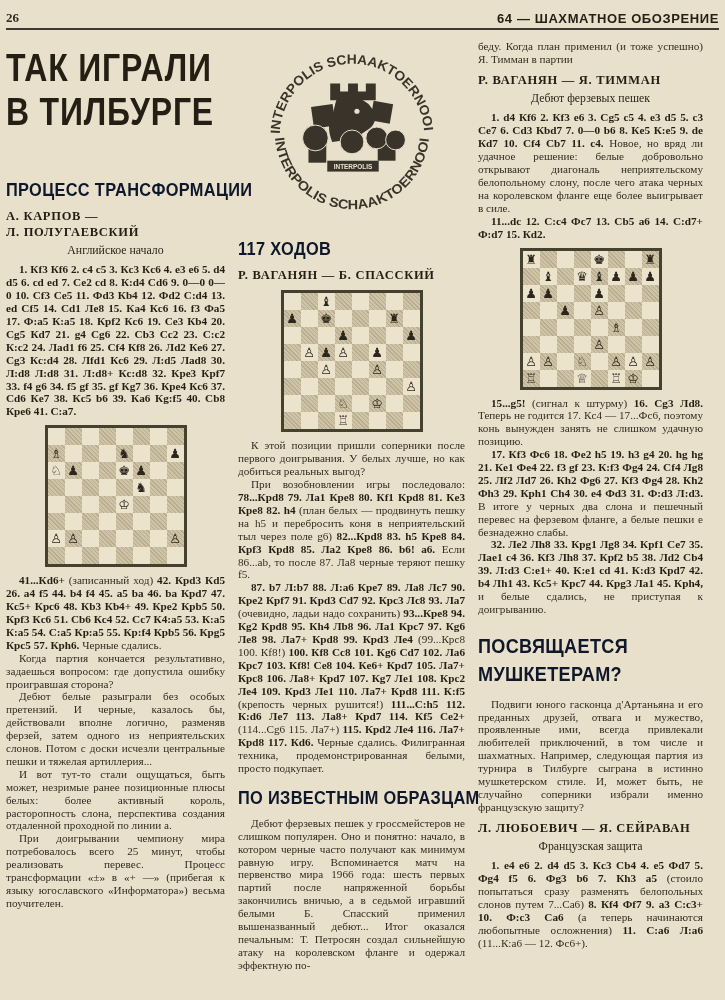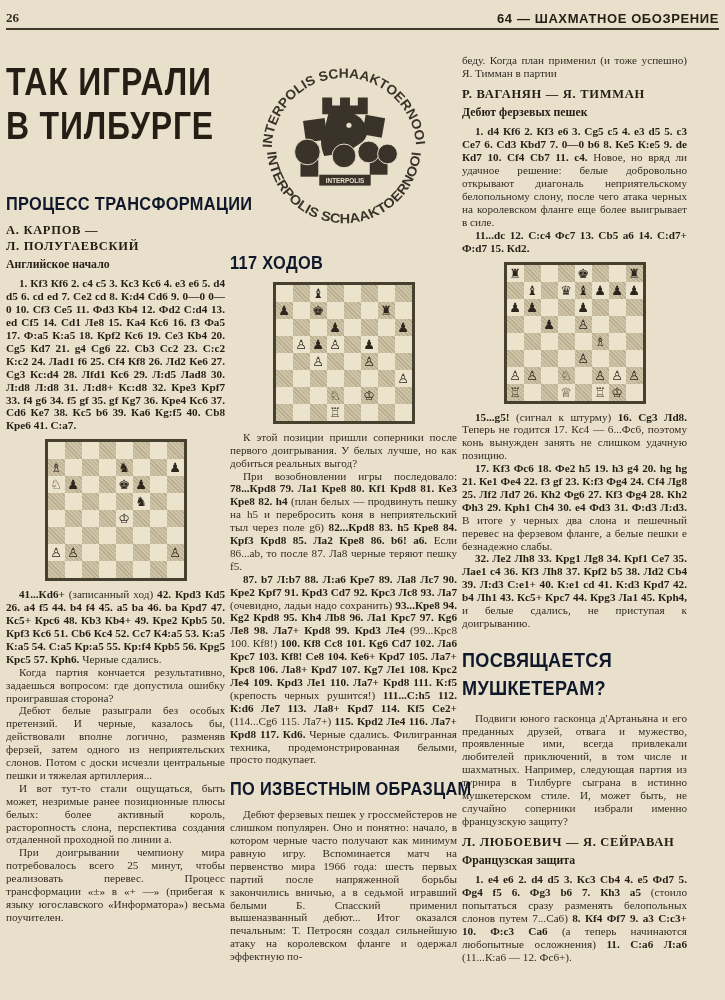--- a/index.html
+++ b/index.html
@@ -3,33 +3,33 @@
 <meta charset="utf-8">
 <style>
   html,body{margin:0;padding:0;}
   body{width:725px;height:1000px;overflow:hidden;background:#e9e0cb;
        font-family:"Liberation Serif",serif;color:#332c23;}
   .page{box-sizing:border-box;width:725px;height:1000px;padding:10px 6px 0;}
   .hdr{display:flex;justify-content:space-between;align-items:flex-end;}
   .pn{font-size:13px;font-weight:bold;}
   .mag{font-family:"Liberation Sans",sans-serif;font-weight:bold;font-size:13px;letter-spacing:.6px;color:#241e15;}
   .hrule{height:2px;background:#3f382c;margin-top:2px;}
-  .cols{display:flex;gap:5px;margin-top:24px;}
+  .cols{display:flex;gap:13px;margin-top:10px;}
   .col{min-width:0;}
   .c1{width:219px;}.c2{width:227px;}.c3{width:225px;}
   .art-title{margin:6px 0 46px;font-family:"Liberation Sans",sans-serif;font-weight:bold;
              font-size:39px;line-height:1.12;color:#241e15;white-space:nowrap;}
   .cond{display:inline-block;transform:scaleX(.82);transform-origin:0 50%;letter-spacing:1px;}
   .sec-head{margin:12px 0 7px;font-family:"Liberation Sans",sans-serif;font-weight:bold;
             font-size:19px;line-height:1.2;color:#0f172a;white-space:nowrap;}
   .sec-head .cond{transform:scaleX(.86);letter-spacing:.4px;}
   .sec-head.two{font-size:21px;line-height:1.35;margin:16px 0 9px;}
   .players{margin:7px 0 1px;text-align:left;font-weight:bold;font-size:12.5px;
            letter-spacing:.7px;line-height:1.25;color:#241e15;}
-  .opening{margin:3px 0 5px;font-weight:bold;font-size:11.8px;color:#241e15;}
+  .opening{margin:3px 0 5px;text-align:center;font-weight:normal;font-size:11.8px;color:#241e15;}
   .p{margin:0;font-size:11.2px;line-height:12.9px;text-align:justify;text-indent:13px;}
   .p.cont{text-indent:0;}
   .p .b{font-weight:bold;color:#241e15;}
   .board{display:grid;grid-template-columns:repeat(8,17px);grid-auto-rows:17px;
          width:136px;border:3px solid #46402f;margin:7px auto;background:#ece3cd;}
   .cell{font-family:"DejaVu Sans",sans-serif;font-size:13px;line-height:17px;
         text-align:center;color:#2c261d;user-select:none;}
   .cell.light{background:#ece3cd;}
   .cell.dark{background:repeating-linear-gradient(45deg,#b9ad8f 0,#b9ad8f 1px,#cfc3a7 1px,#cfc3a7 3px);}
   .logo-wrap{display:flex;justify-content:center;margin:0 0 2px;}
@@ -169,20 +169,21 @@
             <rect x="75" y="122" width="52" height="11"></rect>
             <text class="banner-txt" x="101" y="130.5" text-anchor="middle">INTERPOLIS</text>
           </g>
         </svg>
       </div>
 
       <h2 class="sec-head">
         <span class="cond">117 ХОДОВ</span>
       </h2>
 
+      <div class="players">Р. ВАГАНЯН — Б. СПАССКИЙ</div>
 
       <div class="board">
           <div class="cell light"></div>
           <div class="cell dark"></div>
           <div class="cell light">♝</div>
           <div class="cell dark"></div>
           <div class="cell light"></div>
           <div class="cell dark"></div>
           <div class="cell light"></div>
           <div class="cell dark"></div>
@@ -323,21 +324,21 @@
           <div class="cell dark">♖</div>
           <div class="cell light"></div>
           <div class="cell dark"></div>
           <div class="cell light">♕</div>
           <div class="cell dark"></div>
           <div class="cell light">♖</div>
           <div class="cell dark">♔</div>
           <div class="cell light"></div>
         </div>
 
-      <p class="p"><span class="b">15...g5! </span><span>(сигнал к штурму) </span><span class="b">16. Cg3 Лd8.</span><span> Теперь не годится 17. Кc4 — 6...Фc6, поэтому конь вынужден занять не слишком удачную позицию.</span></p>
+      <p class="p"><span class="b">15...g5! </span><span>(сигнал к штурму) </span><span class="b">16. Cg3 Лd8.</span><span> Теперь не годится 17. Кc4 — 17...Фc6, поэтому конь вынужден занять не слишком удачную позицию.</span></p>
       <p class="p"><span class="b">17. Кf3 Фc6 18. Фe2 h5 19. h3 g4 20. hg hg 21. Кe1 Фe4 22. f3 gf 23. К:f3 Фg4 24. Cf4 Лg8 25. Лf2 Лd7 26. Кh2 Фg6 27. Кf3 Фg4 28. Кh2 Фh3 29. Крh1 Ch4 30. e4 Фd3 31. Ф:d3 Л:d3.</span><span> В итоге у черных два слона и пешечный перевес на ферзевом фланге, а белые пешки e безнадежно слабы.</span></p>
       <p class="p"><span class="b">32. Лe2 Лh8 33. Крg1 Лg8 34. Крf1 Ce7 35. Лae1 c4 36. Кf3 Лh8 37. Крf2 b5 38. Лd2 Cb4 39. Л:d3 C:e1+ 40. К:e1 cd 41. К:d3 Крd7 42. b4 Лh1 43. Кc5+ Крc7 44. Крg3 Лa1 45. Крh4,</span><span> и белые сдались, не приступая к доигрыванию.</span></p>
 
       <h2 class="sec-head two">
         <div><span class="cond">ПОСВЯЩАЕТСЯ</span></div>
         <div><span class="cond">МУШКЕТЕРАМ?</span></div>
       </h2>
 
       <p class="p">Подвиги юного гасконца д'Артаньяна и его преданных друзей, отвага и мужество, проявленные ими, всегда привлекали любителей приключений, в том числе и шахматных. Например, следующая партия из турнира в Тилбурге сыграна в истинно мушкетерском стиле. И, может быть, не случайно соперники избрали именно французскую защиту?</p>
 

